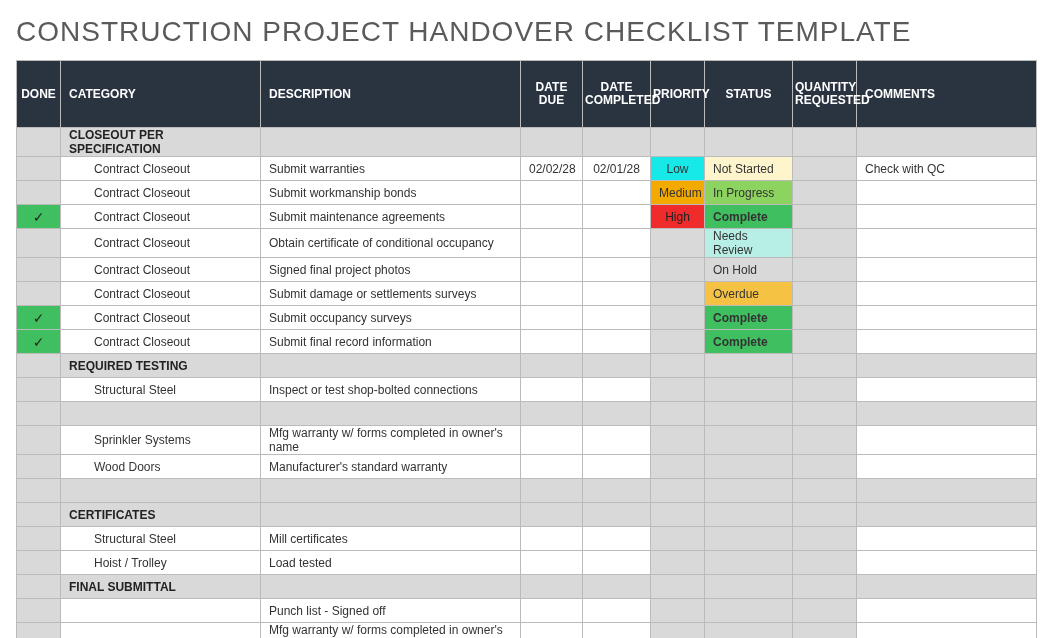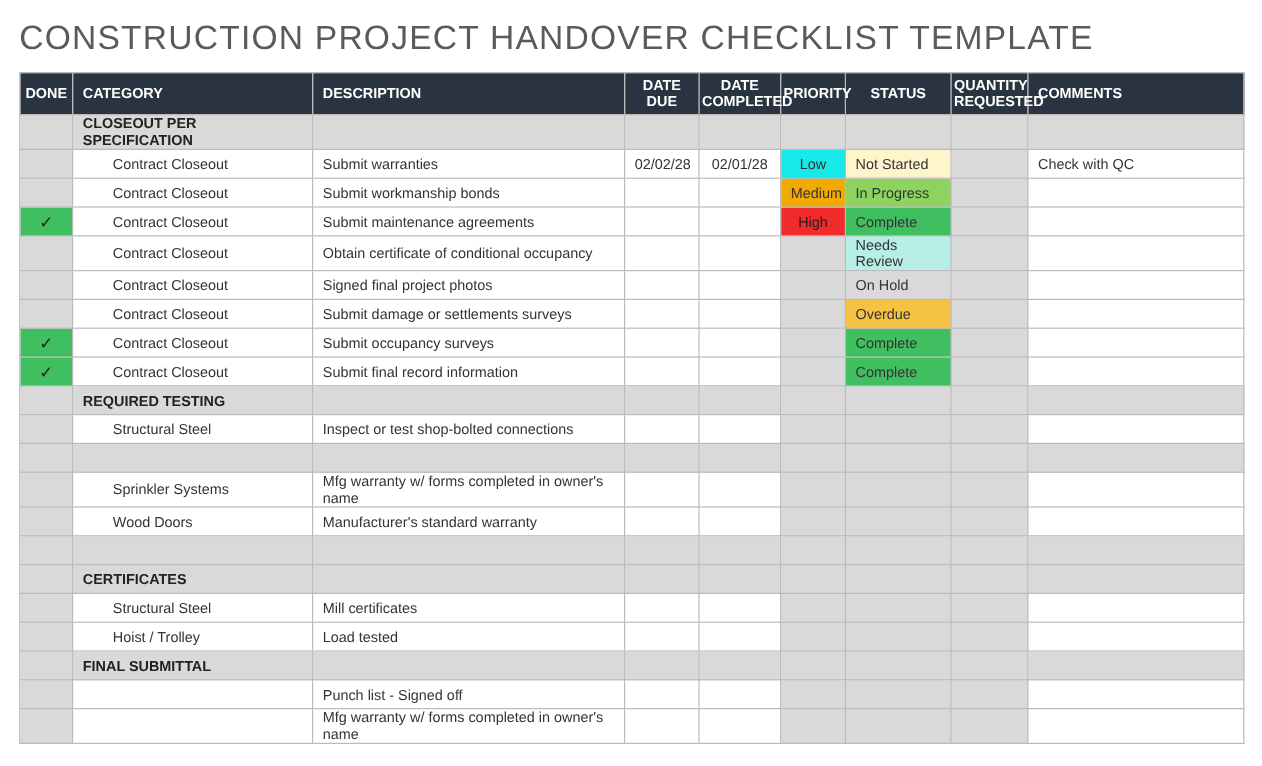--- a/index.html
+++ b/index.html
@@ -1,36 +1,36 @@
 <!DOCTYPE html>
 <html><head>
 <meta charset="utf-8">
 <style>
   * { box-sizing: border-box; margin: 0; padding: 0; }
   body { font-family: "Segoe UI", Arial, sans-serif; background: #fff; padding: 16px; }
   .title { font-size: 28px; font-weight: 400; letter-spacing: 1px; color: #5a5a5a; margin-bottom: 12px; font-family: "Segoe UI Light", "Segoe UI", Arial, sans-serif; }
   table { border-collapse: collapse; width: 1020px; table-layout: fixed; }
   th, td { border: 1px solid #bbb; font-size: 12px; height: 24px; }
-  th { background: #2a3440; color: #fff; font-weight: 700; text-align: center; vertical-align: middle; padding: 4px 2px; line-height: 1.1; }
+  th { background: #2a3440; color: #fff; font-weight: 700; text-align: center; vertical-align: middle; padding: 20px 2px; line-height: 1.1; }
   th.lh { text-align: left; padding-left: 8px; }
   td { background: #fff; padding: 0 8px; vertical-align: middle; color: #333; }
   td.done { background: #d9d9d9; text-align: center; padding: 0; }
   td.done.checked { background: #3fbf5f; color: #222; font-size: 14px; }
   tr.section td { background: #d9d9d9; }
   tr.section td.catcell { font-weight: 700; color: #222; }
   tr.blank td { background: #d9d9d9; }
   tr.blank td:first-child { background: #d9d9d9; }
   td.cat { color: #333; padding-left: 33px; }
   td.cen { text-align: center; }
   .pri-low { background: #17e8e8 !important; text-align: center; }
   .pri-med { background: #f2a900 !important; text-align: right; }
   .pri-high { background: #ef2b2b !important; text-align: center; color: #222; }
   .st-notstarted { background: #fff5cc !important; }
   .st-inprogress { background: #8dd35f !important; }
-  .st-complete   { background: #3fbf5f !important; }
+  .st-complete   { background: #3fbf5f !important; font-weight: bold; }
   .st-needs      { background: #b7eee6 !important; }
   .st-onhold     { background: #d9d9d9 !important; }
   .st-overdue    { background: #f6c244 !important; }
   td.qty, td.graycell { background: #d9d9d9; }
   col.c-done { width: 44px; }
   col.c-cat  { width: 200px; }
   col.c-desc { width: 260px; }
   col.c-due  { width: 62px; }
   col.c-comp { width: 68px; }
   col.c-pri  { width: 54px; }

